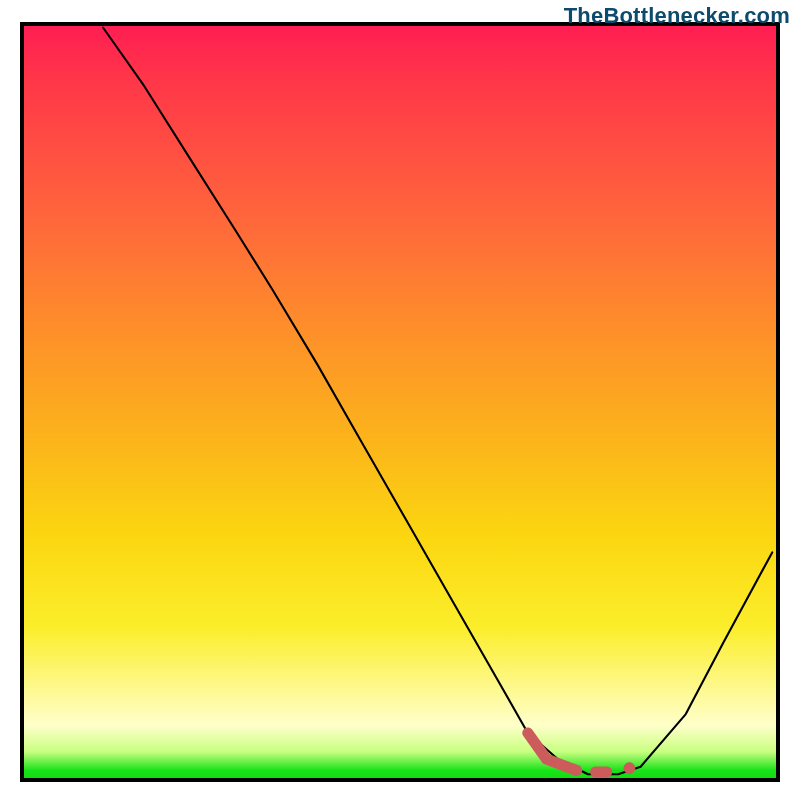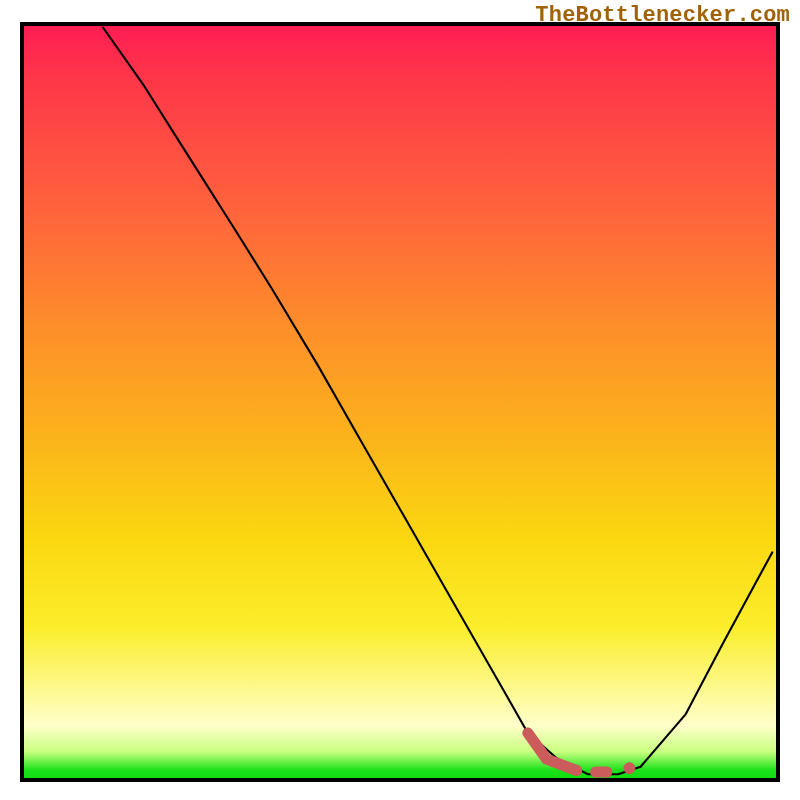--- a/index.html
+++ b/index.html
@@ -17,24 +17,23 @@
     width: 800px;
     height: 800px;
   }
 
   .attribution {
     position: absolute;
     top: 3px;
     right: 10px;
     font-size: 22px;
     font-weight: 600;
-    color: #a16207;
+    color: #0c4a6e;
     letter-spacing: 0.2px;
     z-index: 5;
-    font-family: Liberation Mono, monospace;
   }
 
   .plot-frame {
     position: absolute;
     left: 20px;
     top: 22px;
     width: 760px;
     height: 760px;
     border: 4px solid #000;
     box-sizing: border-box;

